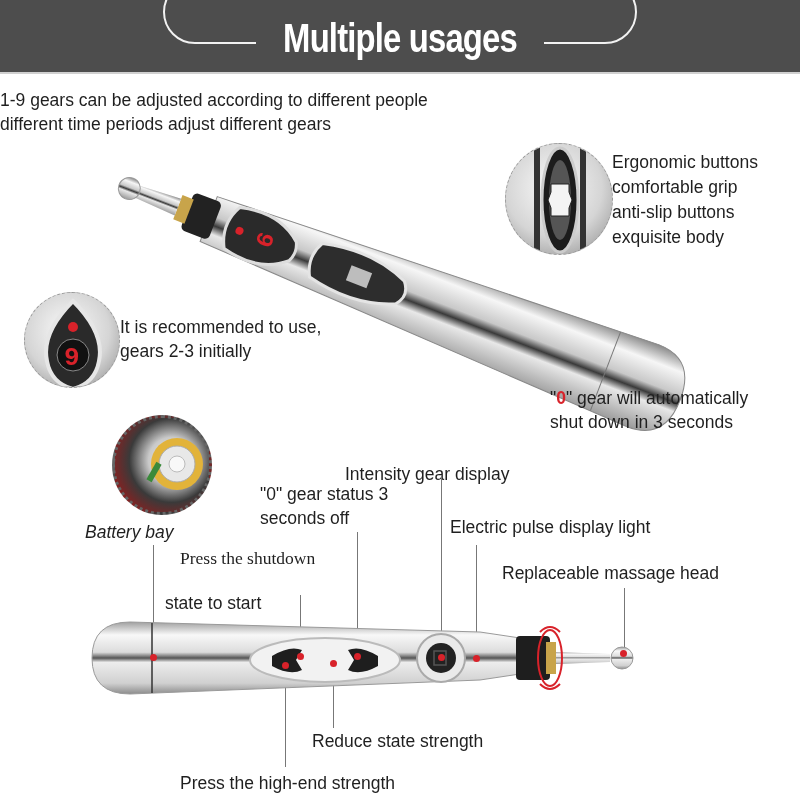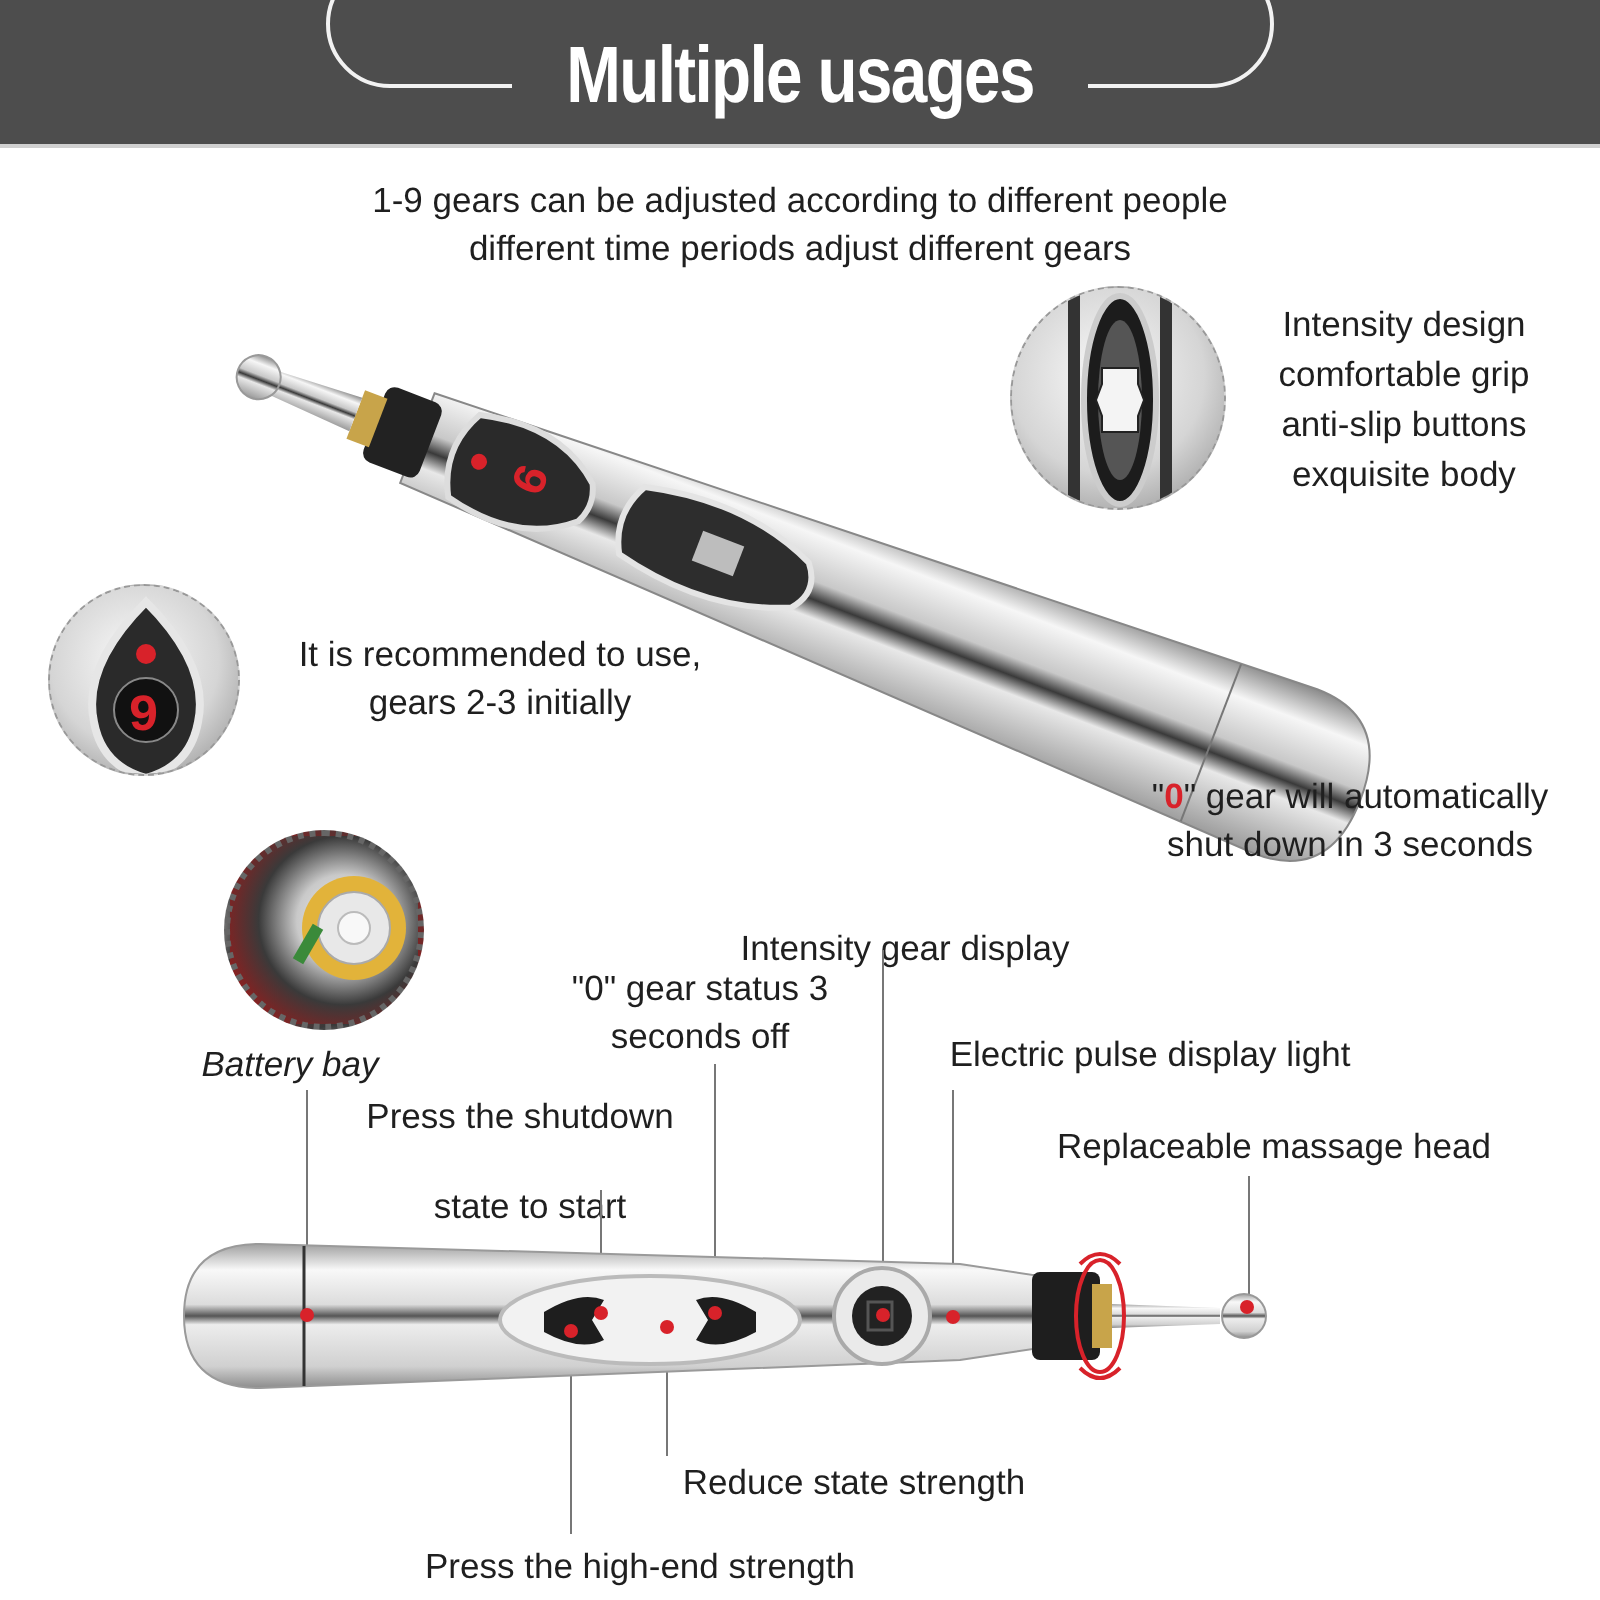--- a/index.html
+++ b/index.html
@@ -4,21 +4,21 @@
 <style>
   * { box-sizing: border-box; margin: 0; padding: 0; }
   html, body { width: 800px; height: 800px; background: #ffffff; overflow: hidden; }
   body { position: relative; font-family: "Liberation Sans", sans-serif; color: #222; }
 
   .header { position: absolute; left: 0; top: 0; width: 800px; height: 74px; background: #4d4d4d; border-bottom: 2px solid #d0d0d0; }
   .pill { position: absolute; left: 163px; top: -20px; width: 474px; height: 64px; border: 2px solid #f2f2f2; border-radius: 32px; }
   .pill-gap { position: absolute; left: 256px; top: 30px; width: 288px; height: 30px; background: #4d4d4d; }
   .title { position: absolute; left: 0; top: 16px; width: 800px; text-align: center; color: #fff; font-weight: bold; font-size: 40px; letter-spacing: -1px; transform: scaleX(0.82); font-family: "Liberation Sans", sans-serif; }
 
-  .txt { position: absolute; font-size: 17.5px; line-height: 25px; color: #1f1f1f; text-align: center; white-space: nowrap; }
+  .txt { position: absolute; font-size: 17.5px; line-height: 25px; color: #1f1f1f; text-align: left; white-space: nowrap; }
   .red { color: #d8222a; font-weight: bold; }
 
   .lens { position: absolute; border-radius: 50%; border: 1px dashed #999; overflow: hidden; background: radial-gradient(circle at 45% 40%, #fafafa 0%, #d5d5d5 55%, #8a8a8a 100%); }
   .lens.dotted { border: 3px dotted #666; }
 
   .vline { position: absolute; width: 1px; background: #777; }
   .dot { position: absolute; width: 7px; height: 7px; border-radius: 50%; background: #d8222a; }
   svg { position: absolute; }
 </style>
 </head>
@@ -75,21 +75,21 @@
 
 <div class="lens" style="left:505px;top:143px;width:108px;height:112px;">
   <svg width="108" height="112" style="left:0;top:0;">
     <rect x="28" y="0" width="6" height="112" fill="#333"></rect>
     <rect x="74" y="0" width="6" height="112" fill="#333"></rect>
     <ellipse cx="54" cy="56" rx="18" ry="52" fill="#1c1c1c" stroke="#ccc" stroke-width="3"></ellipse>
     <ellipse cx="54" cy="56" rx="11" ry="40" fill="#555"></ellipse>
     <path d="M45,40 L63,40 L63,48 L66,56 L63,64 L63,72 L45,72 L45,64 L42,56 L45,48 Z" fill="#f4f4f4" stroke="#222"></path>
   </svg>
 </div>
-<div class="txt" style="left:612px;top:150px;width:180px;">Intensity design</div>
+<div class="txt" style="left:612px;top:150px;width:180px;">Ergonomic buttons</div>
 <div class="txt" style="left:612px;top:175px;width:180px;">comfortable grip</div>
 <div class="txt" style="left:612px;top:200px;width:180px;">anti-slip buttons</div>
 <div class="txt" style="left:612px;top:225px;width:180px;">exquisite body</div>
 
 <div class="lens" style="left:24px;top:292px;width:96px;height:96px;">
   <svg width="96" height="96" style="left:0;top:0;">
     <path d="M48,8 Q80,40 74,68 Q70,90 48,96 Q26,90 22,68 Q16,40 48,8 Z" fill="#2a2a2a" stroke="#e6e6e6" stroke-width="4"></path>
     <circle cx="48" cy="34" r="5" fill="#d8222a"></circle>
     <circle cx="48" cy="62" r="16" fill="#111" stroke="#888"></circle>
     <text x="39" y="72" font-family="Liberation Mono, monospace" font-size="26" font-weight="bold" fill="#d8222a">9</text>
@@ -104,21 +104,21 @@
 <div class="lens dotted" style="left:112px;top:415px;width:100px;height:100px;background:radial-gradient(circle at 60% 45%, #f0f0f0 0%, #c9c9c9 30%, #3a3a3a 55%, #8a2020 80%, #cfcfcf 100%);">
   <svg width="100" height="100" style="left:0;top:0;">
     <circle cx="62" cy="46" r="26" fill="#e2b33a"></circle>
     <circle cx="62" cy="46" r="18" fill="#e8e8e8" stroke="#aaa"></circle>
     <circle cx="62" cy="46" r="8" fill="#f8f8f8" stroke="#bbb"></circle>
     <rect x="36" y="44" width="6" height="20" fill="#3a8a3a" transform="rotate(30 39 54)"></rect>
   </svg>
 </div>
 
 <div class="txt" style="left:85px;top:520px;width:120px;font-style:italic;">Battery bay</div>
-<div class="txt" style="left:160px;top:546px;width:200px;">Press the shutdown</div>
+<div class="txt" style="left:180px;top:546px;width:200px;font-family:Liberation Serif, serif;">Press the shutdown</div>
 <div class="txt" style="left:165px;top:571px;width:200px;margin-top:20px;">state to start</div>
 <div class="txt" style="left:260px;top:482px;width:180px;">"0" gear status 3</div>
 <div class="txt" style="left:260px;top:506px;width:180px;">seconds off</div>
 <div class="txt" style="left:345px;top:441px;width:215px;margin-top:21px;">Intensity gear display</div>
 <div class="txt" style="left:450px;top:515px;width:250px;">Electric pulse display light</div>
 <div class="txt" style="left:502px;top:561px;width:270px;">Replaceable massage head</div>
 <div class="txt" style="left:312px;top:729px;width:230px;">Reduce state strength</div>
 <div class="txt" style="left:180px;top:771px;width:280px;">Press the high-end strength</div>
 
 <div class="vline" style="left:153px;top:545px;height:110px;"></div>

